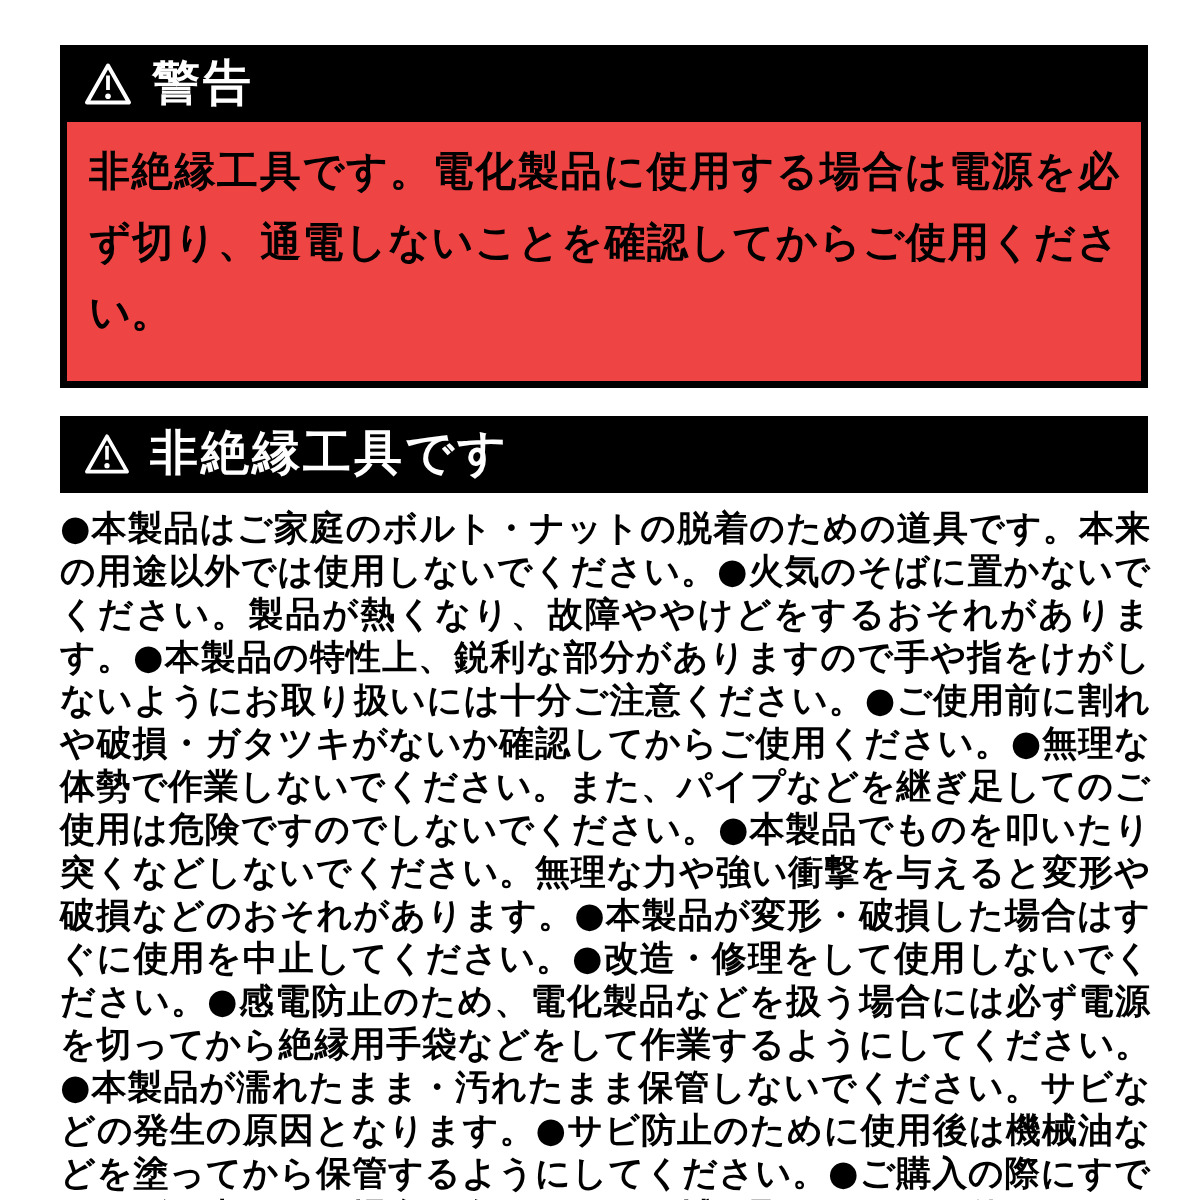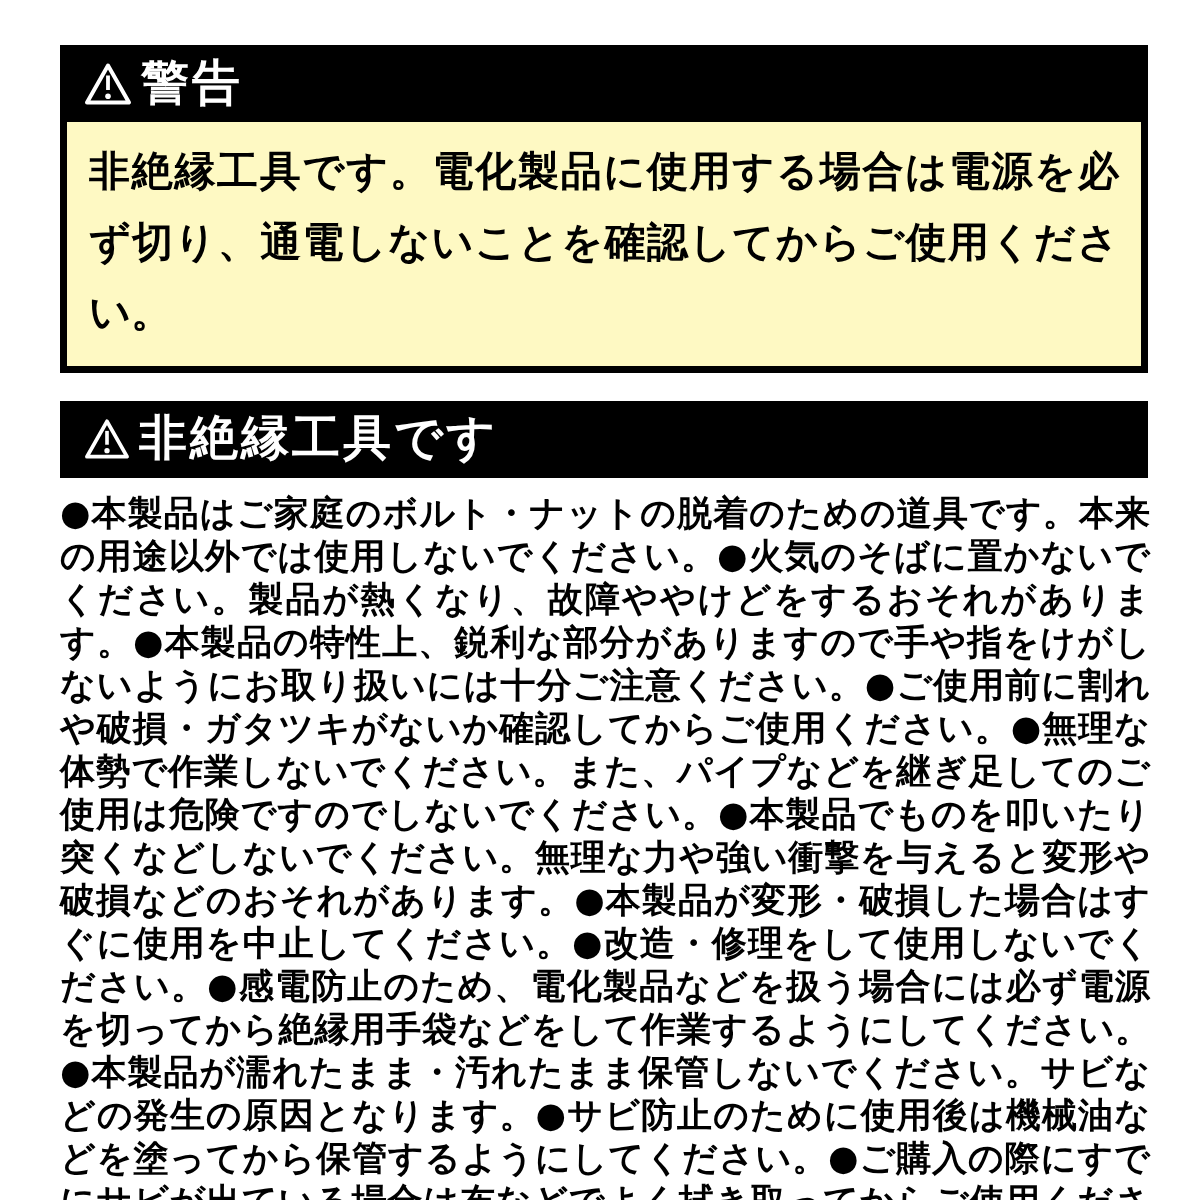--- a/index.html
+++ b/index.html
@@ -22,39 +22,39 @@
 
   .section { width: 1088px; }
 
   .bar {
     background: #000000;
     color: #ffffff;
     height: 77px;
     display: flex;
     align-items: center;
     padding-left: 24px;
-    gap: 9px;
+    gap: 20px;
   }
 
   .bar-title {
     font-size: 48px;
     font-weight: bold;
     letter-spacing: 3px;
     line-height: 1;
     padding-bottom: 4px;
   }
 
   .tri-icon { display: flex; align-items: center; }
   .tri-icon svg { display: block; }
 
   .warn-box {
     border: 7px solid #000000;
     border-top: 0;
-    background: #fef9c3;
-    padding: 14px 22px 18px 22px;
+    background: #ef4444;
+    padding: 14px 22px 33px 22px;
   }
 
   .warn-text {
     margin: 0;
     font-size: 41px;
     font-weight: bold;
     line-height: 1.72;
     text-align: justify;
     letter-spacing: 0px;
   }

